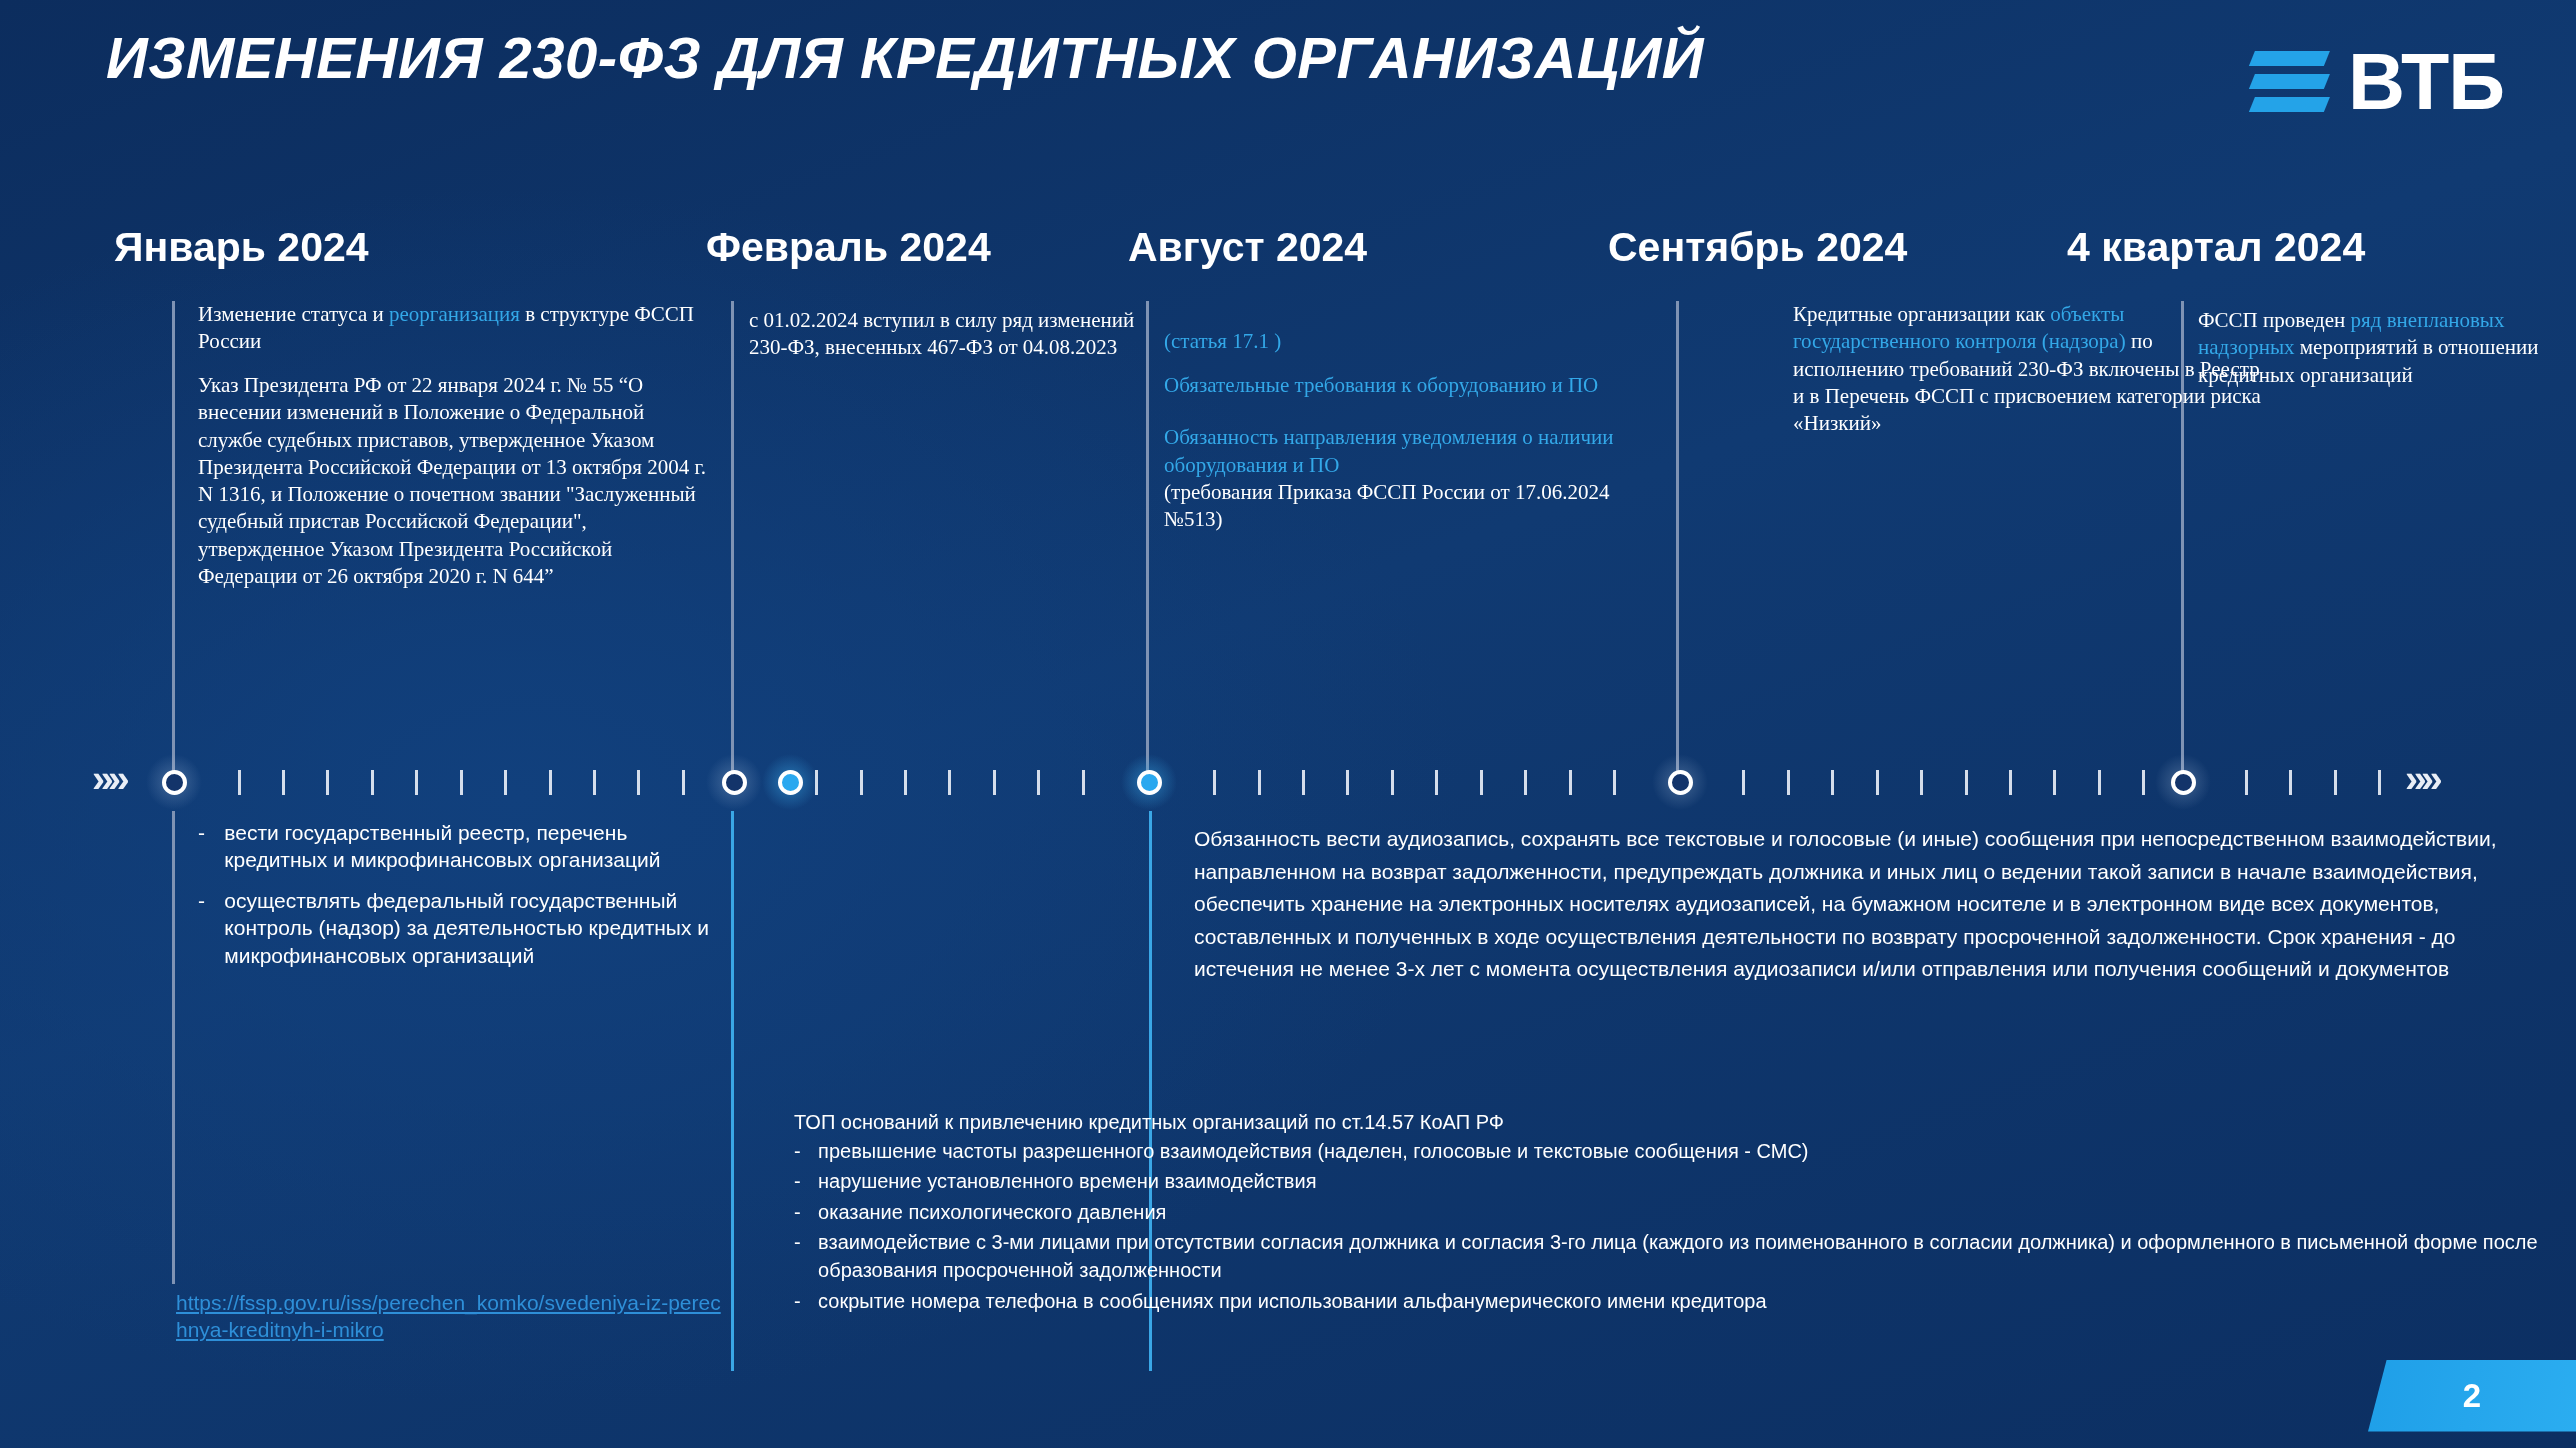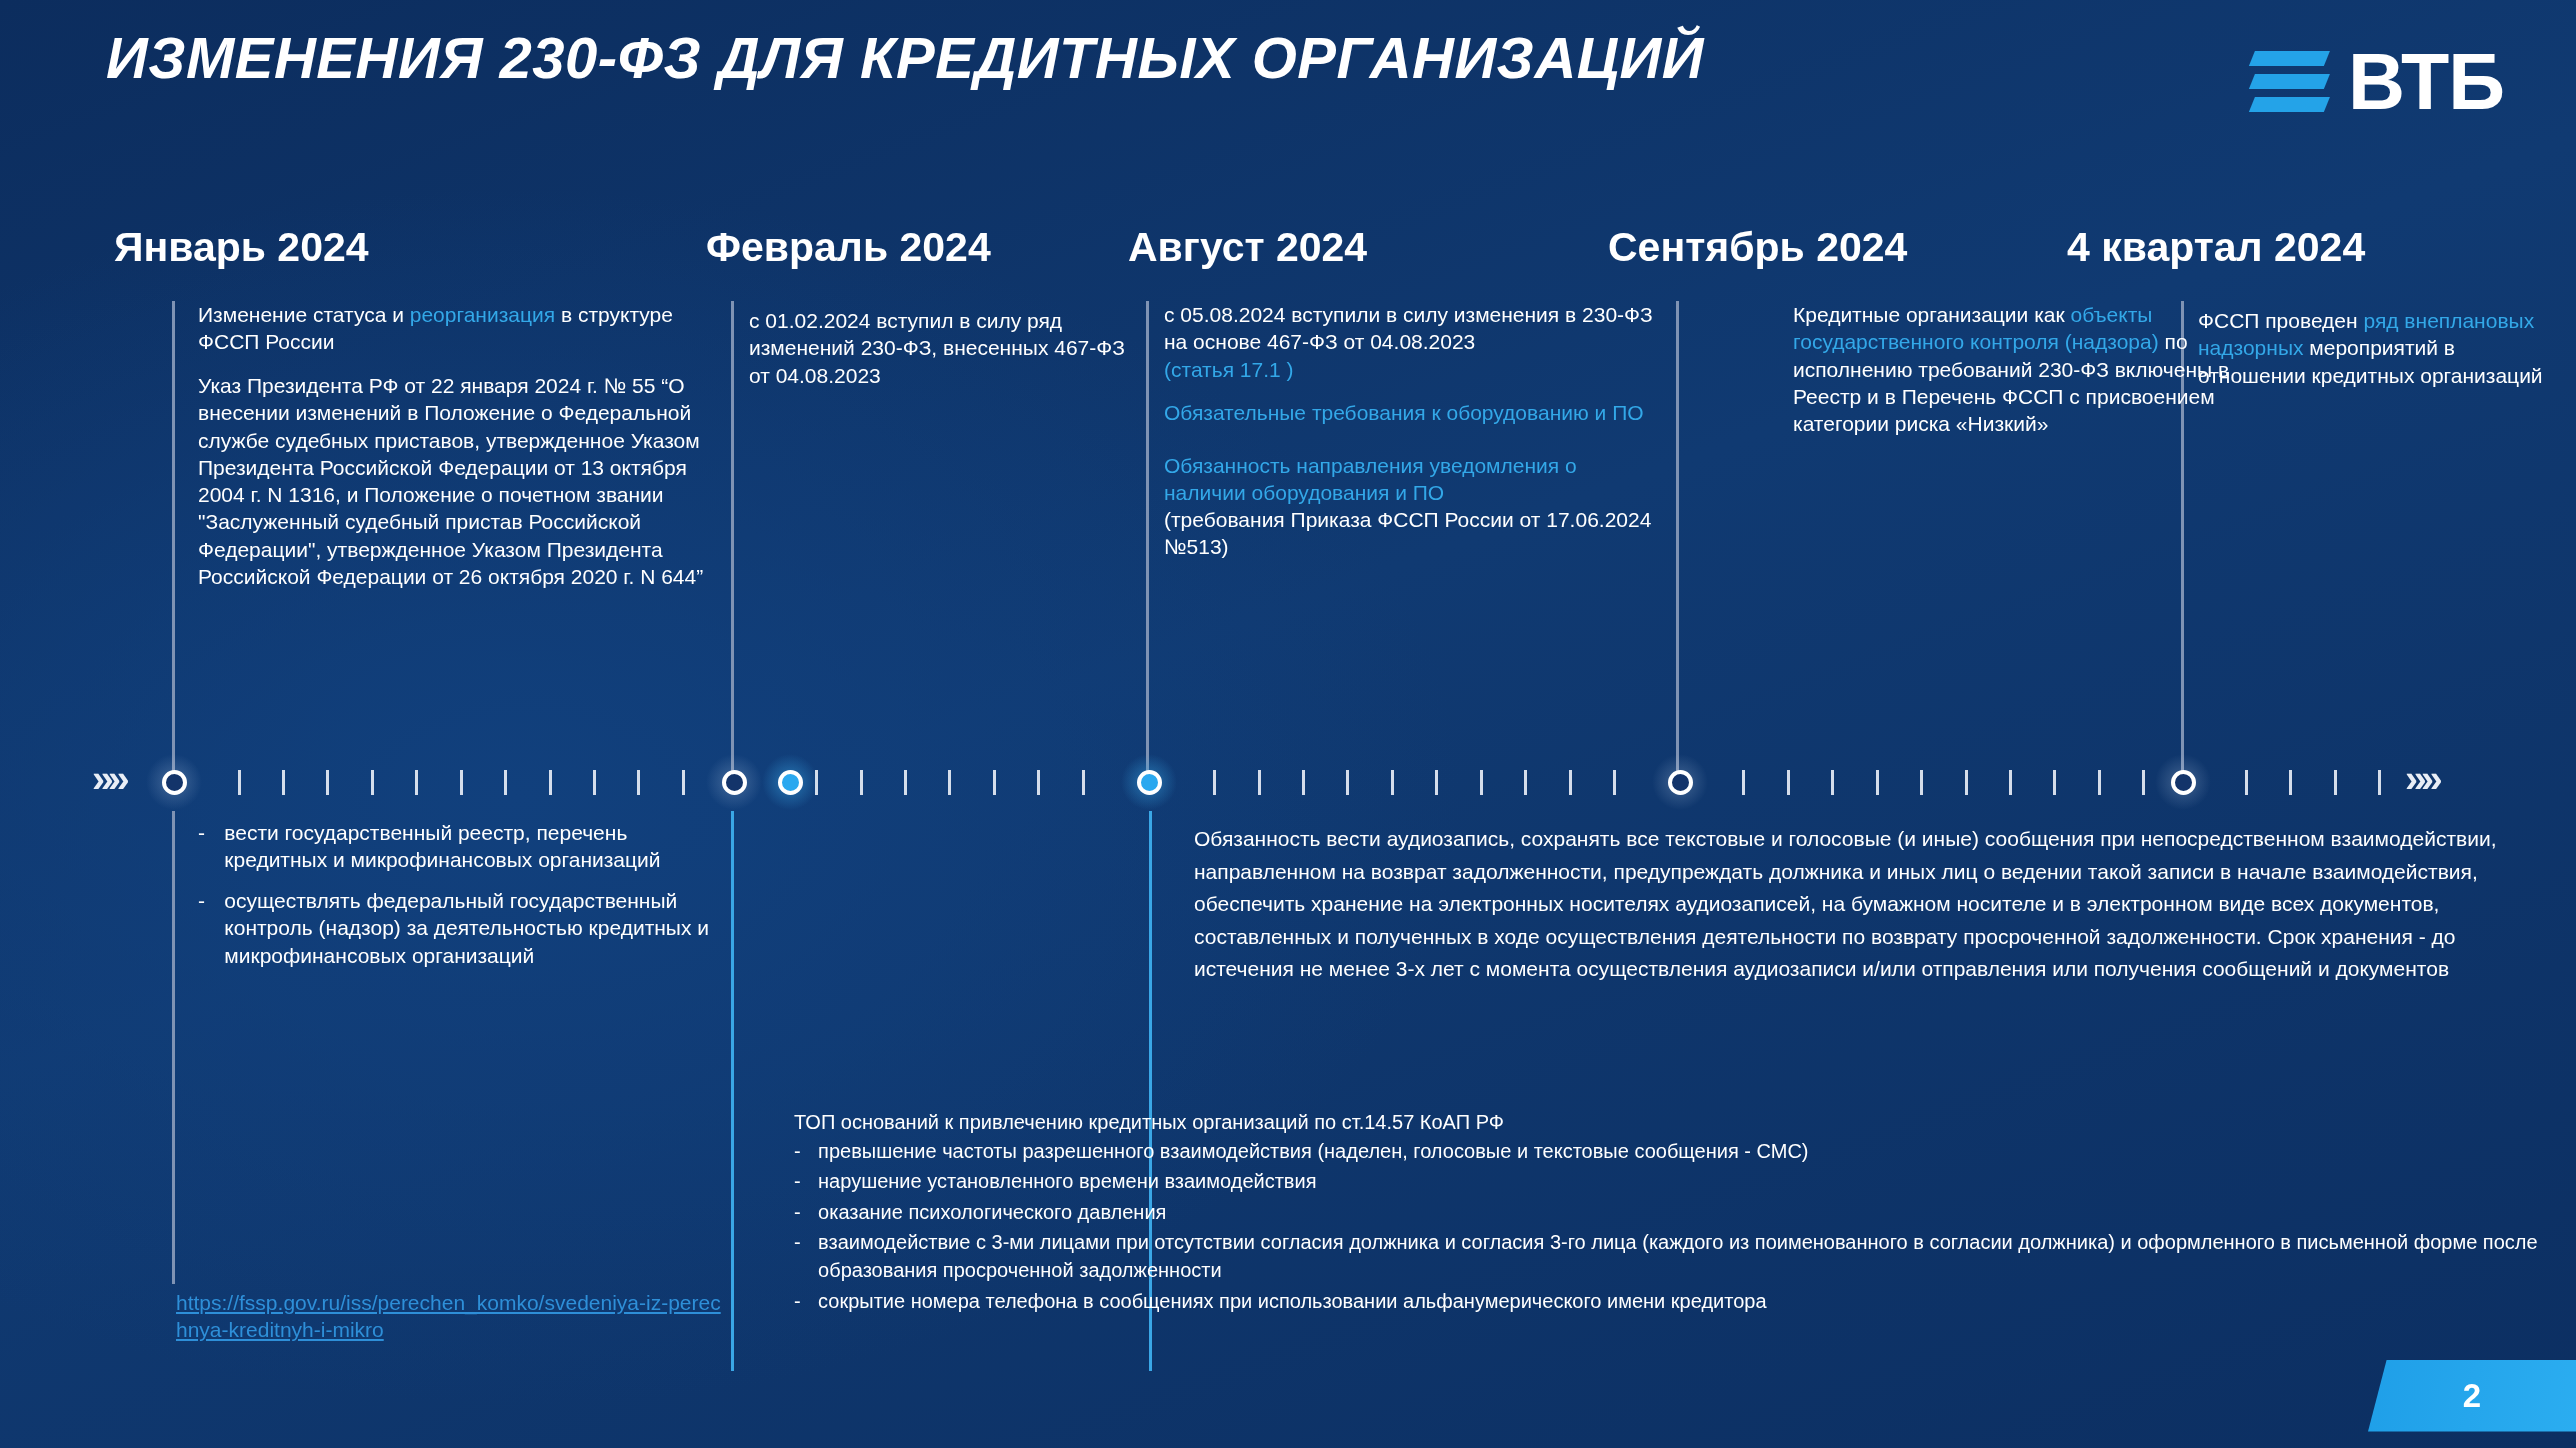--- a/index.html
+++ b/index.html
@@ -53,21 +53,21 @@
   .node{position:absolute;top:-9.7px;width:58px;height:58px;border-radius:50%;
         display:flex;align-items:center;justify-content:center;transform:translateX(-29px);}
   .node .ring{width:25px;height:25px;border-radius:50%;border:4.8px solid #ffffff;box-sizing:border-box;}
   .node.glow-blue{background:radial-gradient(circle,rgba(58,167,230,.55) 0%,rgba(58,167,230,0) 68%);}
   .node.glow-white{background:radial-gradient(circle,rgba(200,220,245,.28) 0%,rgba(200,220,245,0) 68%);}
   .node.fill-blue .ring{background:#2aa8ef;}
   .node.fill-dark .ring{background:#13346a;}
 
   
   .blk{position:absolute;font-size:21px;line-height:1.30;color:#ffffff;}
-  .blk p{margin:0 0 16.4px 0;}
+  .blk p{margin:0 0 16.4px 0;font-family:Liberation Serif, serif;}
   .blk p:last-child{margin-bottom:0;}
   .hl{color:#33a8e8;}
 
   .dashlist{margin:0;padding:0;list-style:none;}
   .dashlist li{display:flex;gap:19.3px;margin-bottom:13.5px;}
   .dashlist li .d{flex:0 0 auto;}
   .link{color:#2e8fd8;text-decoration:underline;word-break:break-all;}
 
   .wide{font-size:21px;line-height:1.55;}
 
@@ -114,21 +114,21 @@
   <div class="blk" style="left:198px;top:301px;width:512px">
     <p><span>Изменение статуса и </span><span class="hl">реорганизация</span><span> в структуре ФССП России</span></p>
     <p>Указ Президента РФ от 22 января 2024 г. № 55 “О внесении изменений в Положение о Федеральной службе судебных приставов, утвержденное Указом Президента Российской Федерации от 13 октября 2004 г. N 1316, и Положение о почетном звании "Заслуженный судебный пристав Российской Федерации", утвержденное Указом Президента Российской Федерации от 26 октября 2020 г. N 644”</p>
   </div>
 
   <div class="blk" style="left:749px;top:307px;width:386px">
     <p>с 01.02.2024 вступил в силу ряд изменений 230-ФЗ, внесенных 467-ФЗ от 04.08.2023</p>
   </div>
 
   <div class="blk" style="left:1164px;top:301px;width:493px">
-    <p><span>с 05.08.2024 вступили в силу изменения в 230-ФЗ на основе 467-ФЗ от 04.08.2023</span><br><span class="hl">(статья 17.1 )</span></p>
+    <p><br><span class="hl">(статья 17.1 )</span></p>
     <p class="hl" style="margin-top:13px">Обязательные требования к оборудованию и ПО</p>
     <p style="margin-top:25px"><span class="hl">Обязанность направления уведомления о наличии оборудования и ПО</span><br><span>(требования Приказа ФССП России от 17.06.2024 №513)</span></p>
   </div>
 
   <div class="blk" style="left:1793px;top:301px;width:473px">
     <p style="margin-bottom:0"><span>Кредитные организации как </span><span class="hl">объекты государственного контроля (надзора)</span><span> по исполнению требований 230-ФЗ включены в Реестр и в Перечень ФССП с присвоением категории риска «Низкий»</span></p>
   </div>
 
   <div class="blk" style="left:2198px;top:307px;width:348px">
     <p><span>ФССП проведен </span><span class="hl">ряд внеплановых надзорных</span><span> мероприятий в отношении кредитных организаций</span></p>

